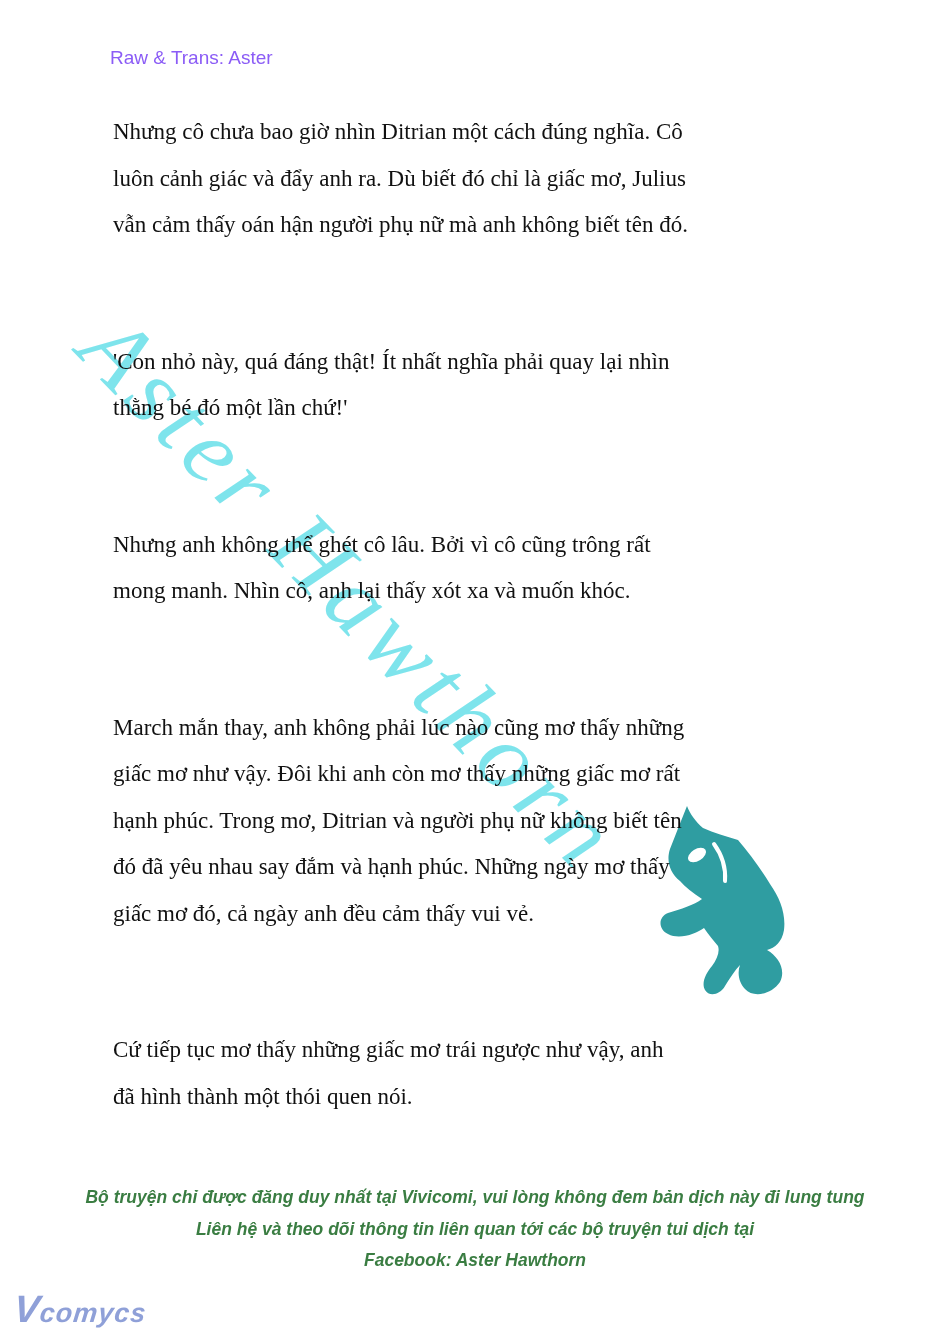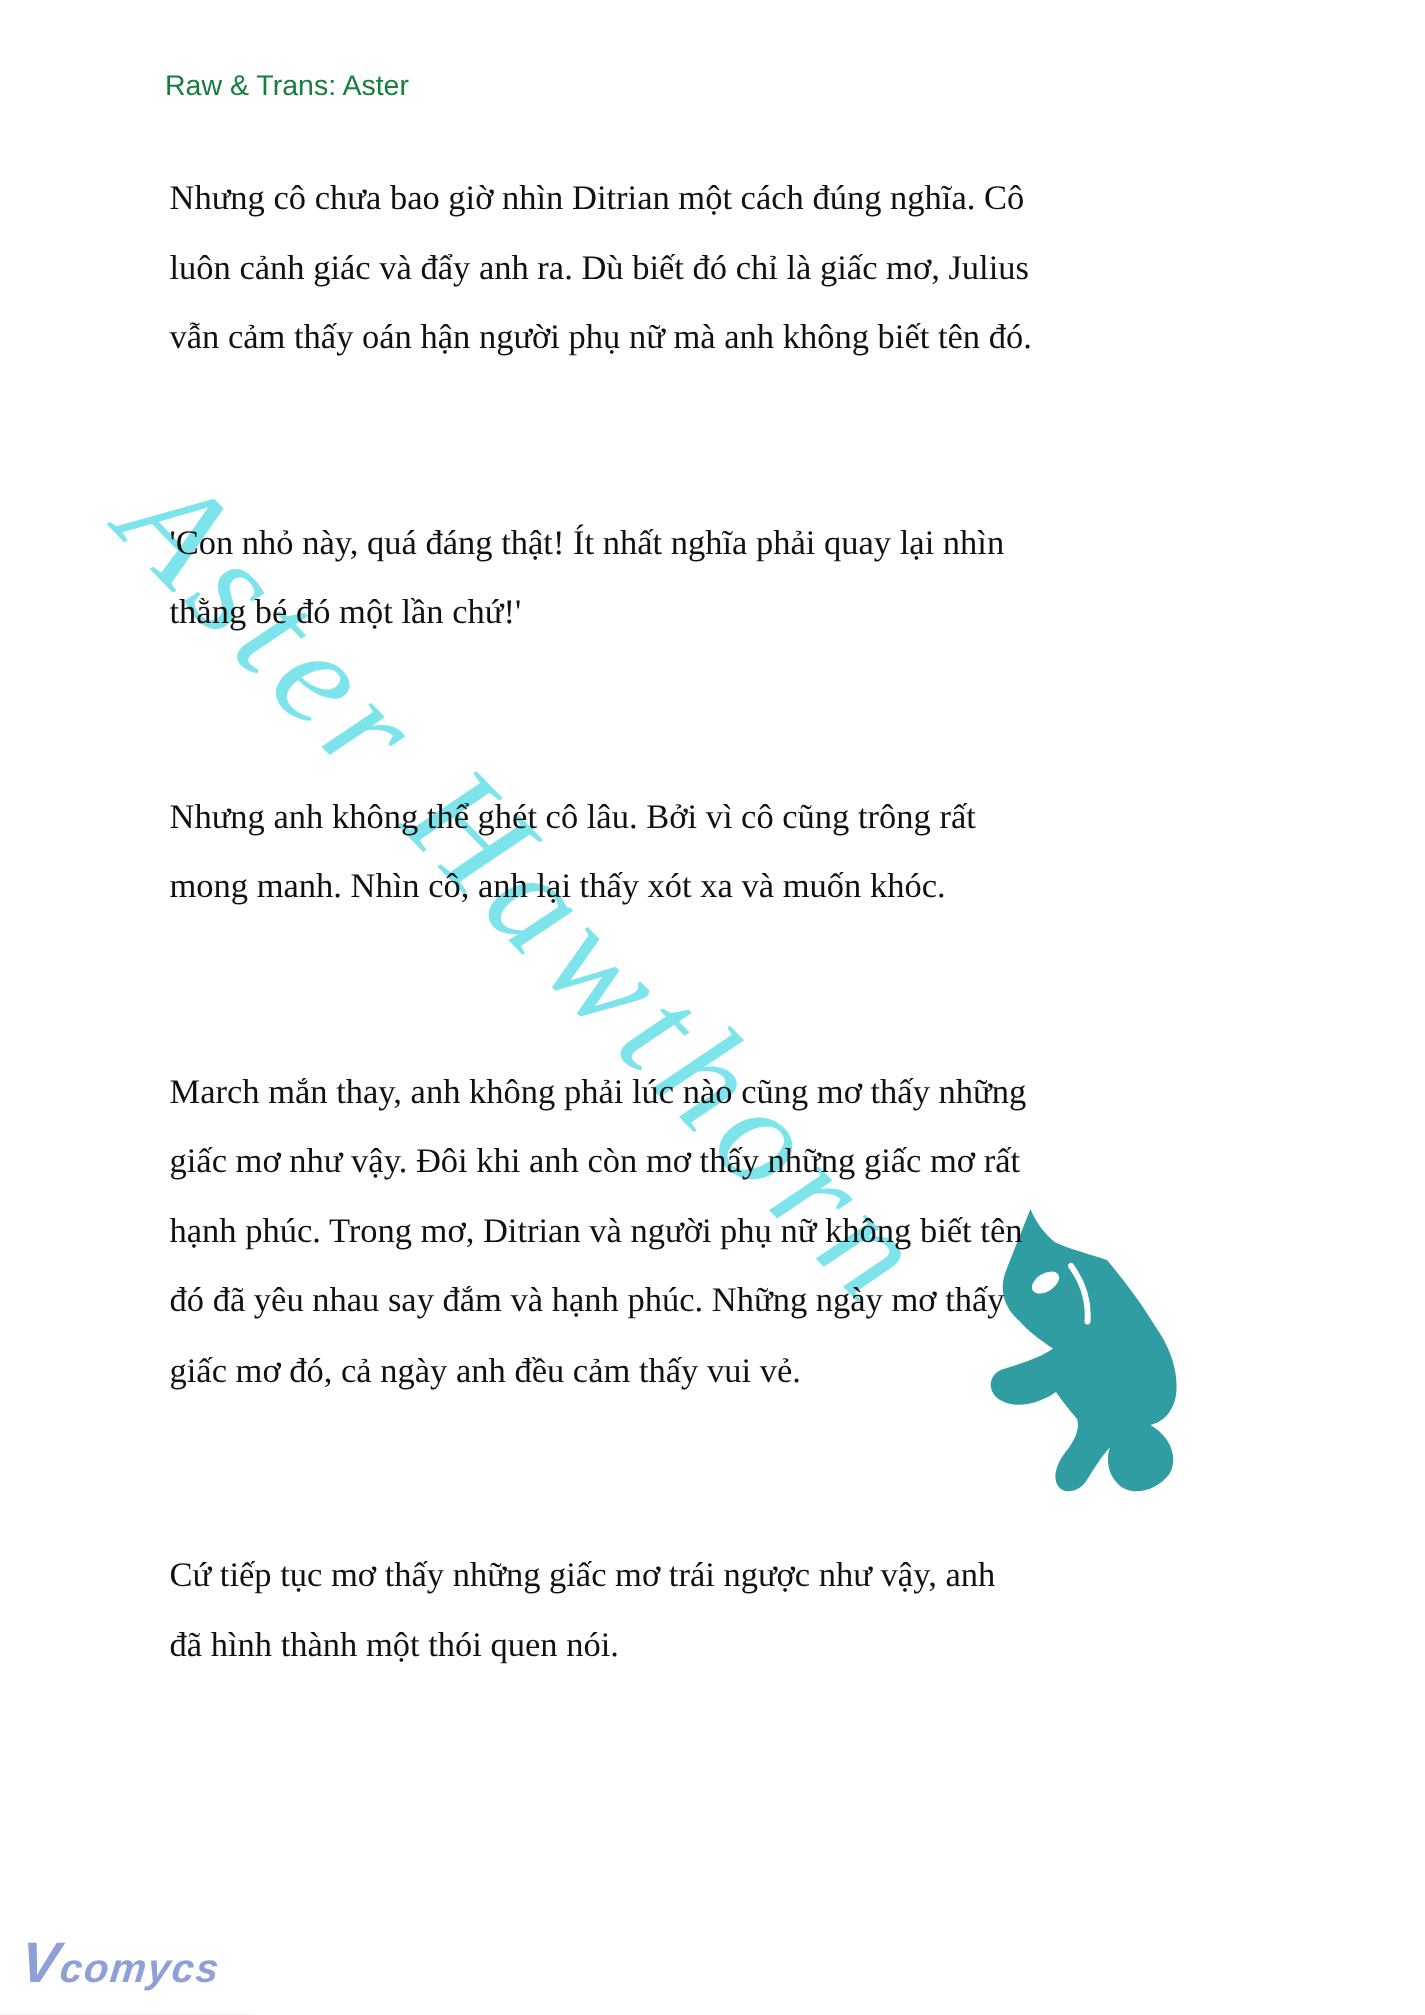--- a/index.html
+++ b/index.html
@@ -39,21 +39,21 @@
   }
 
   
   .credit-header {
     position: absolute;
     left: 110px;
     top: 47px;
     z-index: 2;
     font-family: "Liberation Sans", sans-serif;
     font-size: 19px;
-    color: #15803d;
+    color: #8b5cf6;
   }
   .story {
     position: absolute;
     left: 113px;
     top: 109px;
     width: 800px;
     z-index: 2;
     color: var(--c-text, #111111);
     font-size: 23px;
     line-height: 46.5px;
@@ -129,16 +129,19 @@
 mong manh. Nhìn cô, anh lại thấy xót xa và muốn khóc.</p>
     <p>March mắn thay, anh không phải lúc nào cũng mơ thấy những
 giấc mơ như vậy. Đôi khi anh còn mơ thấy những giấc mơ rất
 hạnh phúc. Trong mơ, Ditrian và người phụ nữ không biết tên
 đó đã yêu nhau say đắm và hạnh phúc. Những ngày mơ thấy
 giấc mơ đó, cả ngày anh đều cảm thấy vui vẻ.</p>
     <p>Cứ tiếp tục mơ thấy những giấc mơ trái ngược như vậy, anh
 đã hình thành một thói quen nói.</p>
   </div>
 
+  <div class="footer-notice">Bộ truyện chỉ được đăng duy nhất tại Vivicomi, vui lòng không đem bản dịch này đi lung tung
+Liên hệ và theo dõi thông tin liên quan tới các bộ truyện tui dịch tại
+Facebook: Aster Hawthorn</div>
 
   <div class="site-logo">Vcomycs</div>
 
 </div>
 
 </body></html>

